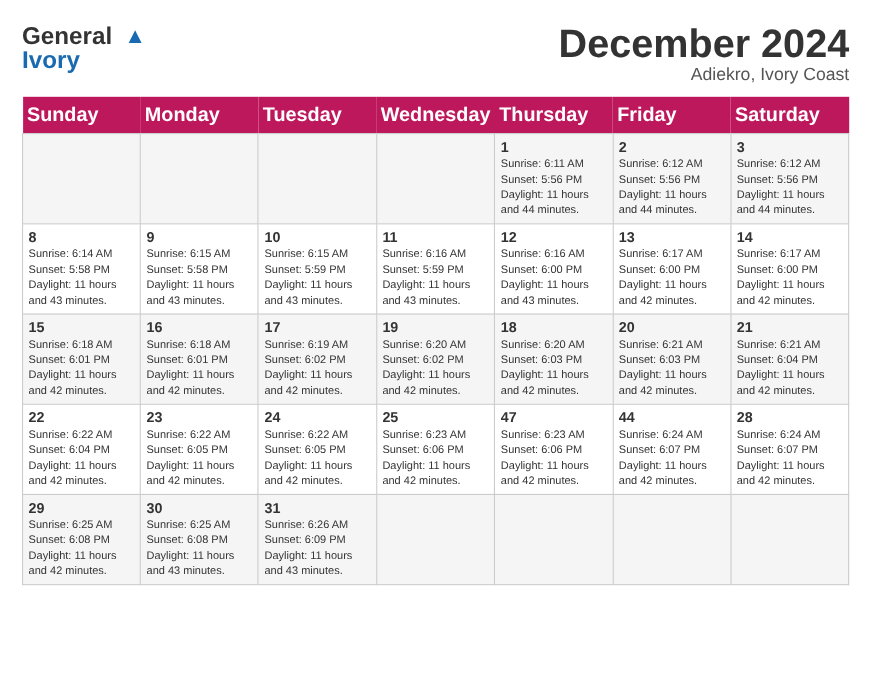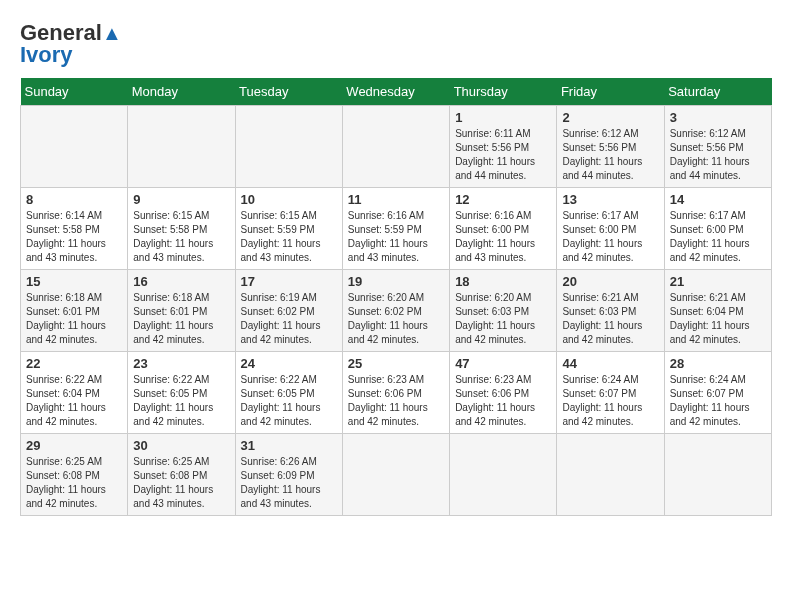--- a/index.html
+++ b/index.html
@@ -39,26 +39,26 @@
       font-size: 16px;
       color: #555;
       font-weight: normal;
     }
     table {
       width: 100%;
       border-collapse: collapse;
       font-size: 11px;
     }
     thead tr th {
-      background-color: #15803d;
+      background-color: #be185d;
       color: #fff;
       padding: 6px 4px;
       text-align: left;
-      font-size: 13px;
-      font-weight: normal;
+      font-size: 18px;
+      font-weight: bold;
     }
     tbody tr td {
       border: 1px solid #ccc;
       vertical-align: top;
       padding: 4px 5px;
       width: calc(100% / 7);
       background: #fff;
     }
     tbody tr:nth-child(odd) td {
       background: #f5f5f5;
@@ -79,29 +79,31 @@
       background: #f9f9f9;
     }
   </style>
 </head>
 <body>
 
 <div class="header">
   <div class="logo">
     <div class="logo-row">
       <div>
-        <div style="display:flex;align-items:center;gap:0;">
+        <div style="display:flex;align-items:center;gap:11px;">
           <span style="font-size:22px;font-weight:bold;color:#333;">General</span>
           <span style="color:#1a6ab1;font-size:20px;">▲</span>
         </div>
         <span style="font-size:22px;font-weight:bold;color:#1a6ab1;display:block;margin-top:-4px;">Ivory</span>
       </div>
     </div>
   </div>
   <div class="title-block">
+    <h1>December 2024</h1>
+    <h2>Adiekro, Ivory Coast</h2>
   </div>
 </div>
 
 <table>
   <thead>
     <tr>
     <th>Sunday</th>
         <th>Monday</th>
         <th>Tuesday</th>
         <th>Wednesday</th>

